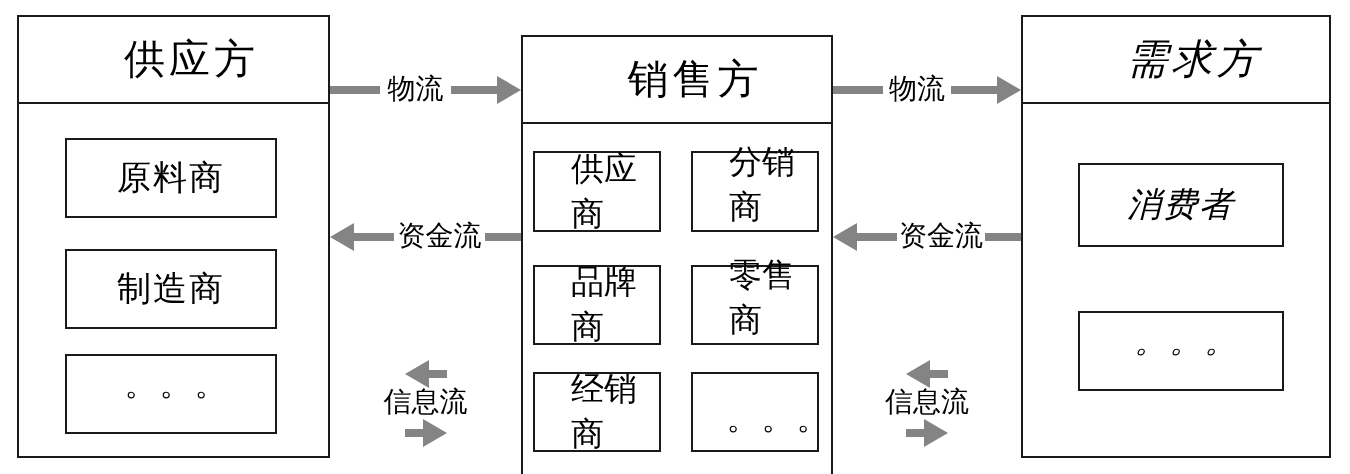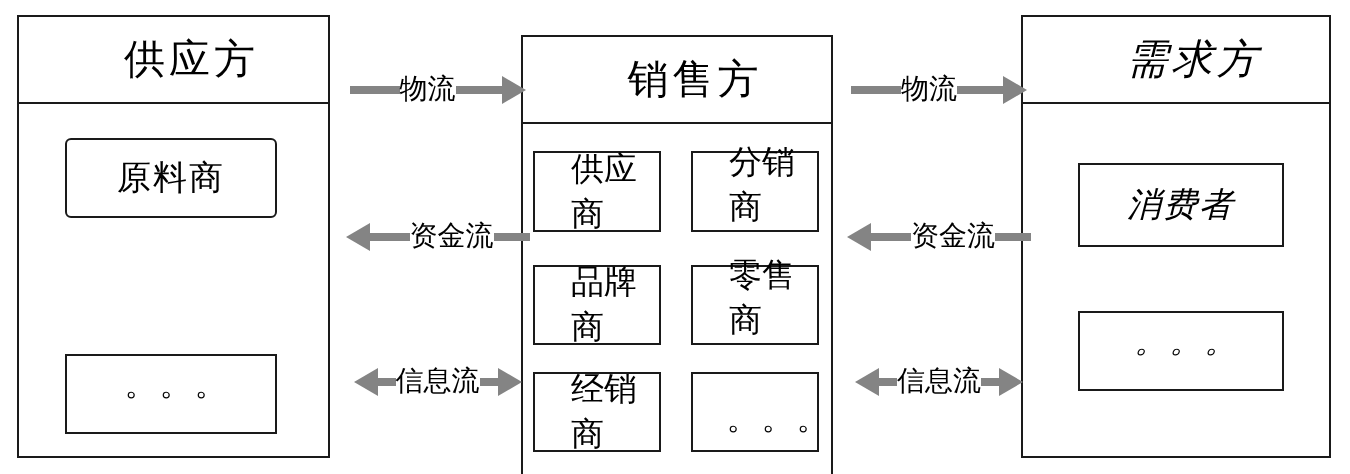--- a/index.html
+++ b/index.html
@@ -23,56 +23,59 @@
     display:flex;align-items:center;justify-content:center;
     font-size:41px;letter-spacing:4px;padding-left:36px;
   }
   .entity{
     position:absolute;border:2px solid var(--line);box-sizing:border-box;background:var(--bg);
     display:flex;align-items:center;justify-content:center;
     font-size:34px;letter-spacing:2px;
   }
   
   .ent-l{left:46px;width:212px;height:80px;}
-  #ent-raw{top:121px;border-radius:6px;}
+  #ent-raw{top:121px;}
   #ent-mfg{top:232px;}
   #ent-ldots{top:337px;}
   
   .ent-m{width:128px;height:80px;font-size:33px;letter-spacing:0;padding-left:36px;}
   .mcol1{left:10px;} .mcol2{left:168px;align-items:flex-end;}
   .mrow1{top:114px;height:81px;} .mrow2{top:228px;} .mrow3{top:335px;}
   
   .ent-r{left:55px;width:206px;}
   #ent-consumer{top:146px;height:84px;}
   #ent-rdots{top:294px;height:80px;}
   .dots{font-size:32px;letter-spacing:3px;transform:translate(6px,-9px);white-space:nowrap;}
   
   .flow-row{
     position:absolute;height:28px;
-    display:flex;align-items:center;justify-content:center;padding-left:12px;
+    display:flex;align-items:center;justify-content:space-between;
   }
   .gap-l{left:330px;width:191px;}
   .gap-r{left:833px;width:188px;}
-  .frow1{top:76px;} .frow2{top:223px;} .frow3{top:368px;}
+  .frow1{top:76px;} .frow2{top:223px;} .frow3{top:360px;flex-direction:column;}
   .flow-label{font-size:28px;line-height:1;padding-bottom:3px;}
   .bar,.shaft{height:8px;background:var(--arrow);}
   .arrow{display:flex;align-items:center;}
   .head-r{width:0;height:0;border-top:14px solid transparent;border-bottom:14px solid transparent;border-left:24px solid var(--arrow);}
   .head-l{width:0;height:0;border-top:14px solid transparent;border-bottom:14px solid transparent;border-right:24px solid var(--arrow);}
   .w50{width:50px}.w46{width:46px}.w40{width:40px}.w36{width:36px}.w18{width:18px}
 </style>
 </head>
 <body>
 
 <div id="page">
 
   <div id="col-left" class="outer-box">
     <div class="box-header">供应方</div>
     <div id="ent-raw" class="entity ent-l">
       <span>原料商</span>
+    </div>
+    <div id="ent-mfg" class="entity ent-l">
+      <span>制造商</span>
     </div>
     <div id="ent-ldots" class="entity ent-l">
       <span class="dots">。。。</span>
     </div>
   </div>
 
   <div id="col-mid" class="outer-box">
     <div class="box-header">销售方</div>
     <div class="entity ent-m mcol1 mrow1">
       <span>供应商</span>

